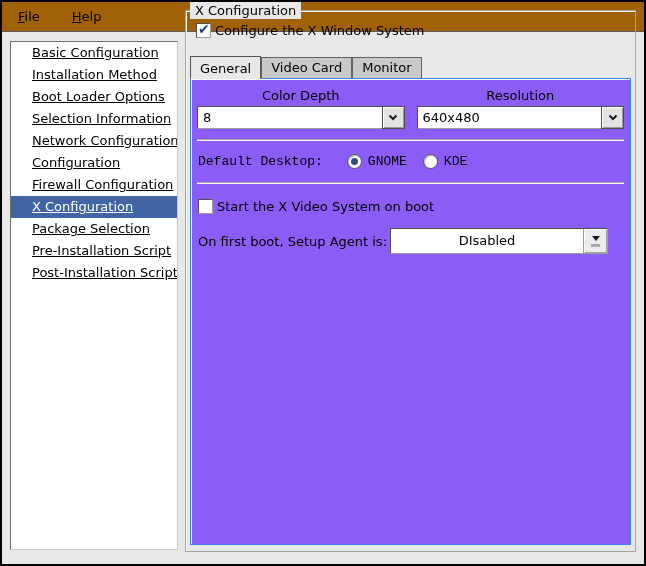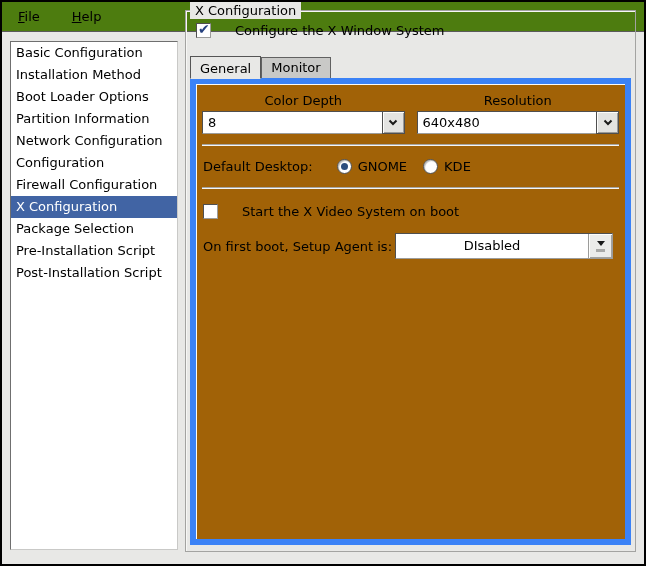--- a/index.html
+++ b/index.html
@@ -9,48 +9,48 @@
   .window {
     position: relative; width: 646px; height: 566px;
     background: #e8e8e6; border: 2px solid #000;
   }
 
   
   .menubar {
     height: 30px; display: flex; align-items: center;
     padding-left: 8px; gap: 16px;
     border-bottom: 1px solid #5a5a5a;
-    background: #4d7c0f;
+    background: #a16207;
   }
   .menu-item { padding: 3px 8px; cursor: default; }
   .menu-item u { text-decoration: underline; }
 
   
   .sidebar {
     position: absolute; left: 8px; top: 39px; width: 168px; bottom: 14px;
     background: #fff;
     border: 1px solid;
     border-color: #6f6f6f #c9c9c7 #c9c9c7 #6f6f6f;
     overflow: hidden;
   }
-  .sidebar-item { height: 22px; line-height: 22px; padding: 0 5px; white-space: nowrap; cursor: default; }
+  .sidebar-item { height: 22px; line-height: 22px; padding: 0 21px; white-space: nowrap; cursor: default; text-decoration: underline; }
   .sidebar-item.selected { background: #4164a4; color: #fff; }
 
   
   .frame {
     position: absolute; left: 183px; right: 8px; top: 8px; bottom: 12px;
     border: 1px solid #a3a3a1;
     box-shadow: inset 1px 1px 0 #f7f7f5;
   }
   .frame-legend {
     position: absolute; top: -9px; left: 4px;
     background: #e8e8e6; padding: 0 5px; line-height: 17px;
   }
 
-  .check-row { display: flex; align-items: center; gap: 24px; }
+  .check-row { display: flex; align-items: center; gap: 4px; }
   .configure-row { position: absolute; left: 10px; top: 12px; }
 
   .checkbox {
     width: 15px; height: 15px; background: #fff; flex: 0 0 15px;
     border: 1px solid; border-color: #4f4f4f #9c9c9a #9c9c9a #4f4f4f;
     position: relative;
   }
   .checkbox.on::after {
     content: "✔"; position: absolute; left: 1px; top: -3px;
     color: #26417e; font-size: 14px; font-weight: bold;
@@ -64,22 +64,22 @@
     border: 1px solid #616161; border-bottom: none;
     margin-right: 0; height: 21px; cursor: default;
   }
   .tab.active {
     background: #e8e8e6; height: 23px; padding-top: 4px;
     border-color: #555;
     margin-bottom: -1px; border-bottom: 1px solid #e8e8e6;
   }
   .notebook-body {
     position: absolute; left: 0; right: 0; top: 23px; bottom: 0;
-    background: #a16207;
-    border: 6px solid #3b82f6;
+    background: #8b5cf6;
+    border: 1px solid #3b82f6;
     box-shadow: inset 1px 1px 0 #fbfbf9;
     padding: 7px 5px;
     z-index: 1;
   }
 
   
   .combo-row { display: flex; gap: 12px; padding: 2px 1px 0; }
   .combo-col { flex: 1; }
   .combo-label { text-align: center; margin-bottom: 3px; }
   .combo { display: flex; height: 23px; }
@@ -91,21 +91,21 @@
   .combo-btn {
     width: 23px; background: #e3e3e1;
     border: 1px solid #4f4f4f;
     box-shadow: inset 1px 1px 0 #fdfdfb, inset -1px -1px 0 #9a9a98;
     display: flex; align-items: center; justify-content: center;
     cursor: default;
   }
 
   .separator { height: 2px; border-top: 1px solid #a5a5a3; border-bottom: 1px solid #f6f6f4; margin: 10px 1px 9px; }
 
-  .desktop-row { display: flex; align-items: center; gap: 10px; padding: 0 2px; height: 22px; }
+  .desktop-row { display: flex; align-items: center; gap: 10px; padding: 0 2px; height: 22px; font-family: Liberation Mono, monospace; }
   .radio-group { display: flex; align-items: center; gap: 16px; margin-left: 14px; }
   .radio-item { display: flex; align-items: center; gap: 6px; }
   .radio {
     width: 15px; height: 15px; border-radius: 50%; background: #fff; flex: 0 0 15px;
     border: 1px solid #4f4f4f; position: relative;
     box-shadow: inset 1px 1px 1px #b9b9b7;
   }
   .radio.on::after {
     content: ""; position: absolute; left: 3px; top: 3px; width: 7px; height: 7px;
     border-radius: 50%; background: #2d4e7e;
@@ -139,41 +139,42 @@
 
   <div class="menubar">
     <span class="menu-item"><u>F</u>ile</span>
     <span class="menu-item"><u>H</u>elp</span>
   </div>
 
   <div class="sidebar">
     <div class="sidebar-item">Basic Configuration</div>
     <div class="sidebar-item">Installation Method</div>
     <div class="sidebar-item">Boot Loader Options</div>
-    <div class="sidebar-item">Partition Information</div>
+    <div class="sidebar-item">Selection Information</div>
     <div class="sidebar-item">Network Configuration</div>
     <div class="sidebar-item">Configuration</div>
     <div class="sidebar-item">Firewall Configuration</div>
     <div class="sidebar-item selected">X Configuration</div>
     <div class="sidebar-item">Package Selection</div>
     <div class="sidebar-item">Pre-Installation Script</div>
     <div class="sidebar-item">Post-Installation Script</div>
   </div>
 
   <div class="frame">
     <span class="frame-legend">X Configuration</span>
 
     <div class="check-row configure-row">
       <span class="checkbox on"></span>
       <span>Configure the X Window System</span>
     </div>
 
     <div class="notebook">
       <div class="tabs">
         <span class="tab active">General</span>
+        <span class="tab">Video Card</span>
         <span class="tab">Monitor</span>
       </div>
 
       <div class="notebook-body">
 
         <div class="combo-row">
           <div class="combo-col">
             <div class="combo-label">Color Depth</div>
             <div class="combo">
               <div class="combo-entry">8</div>

